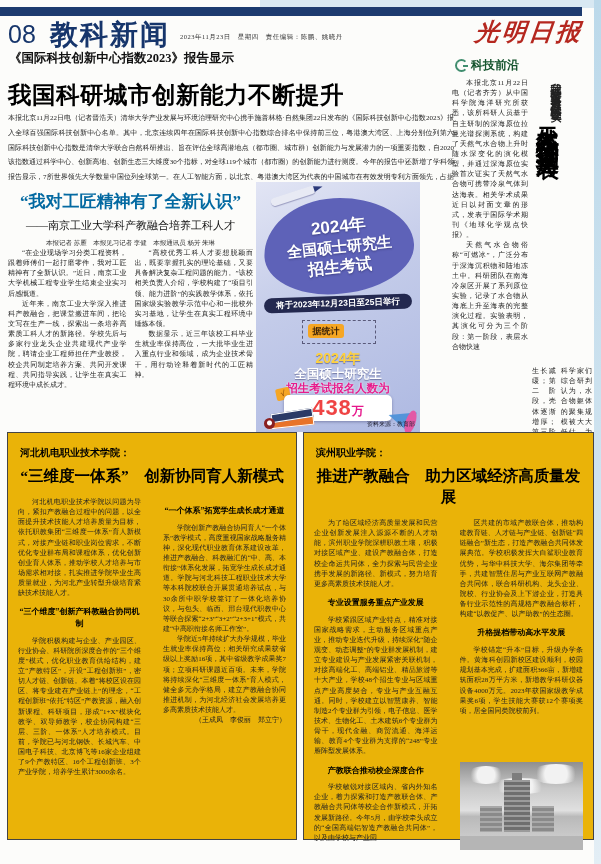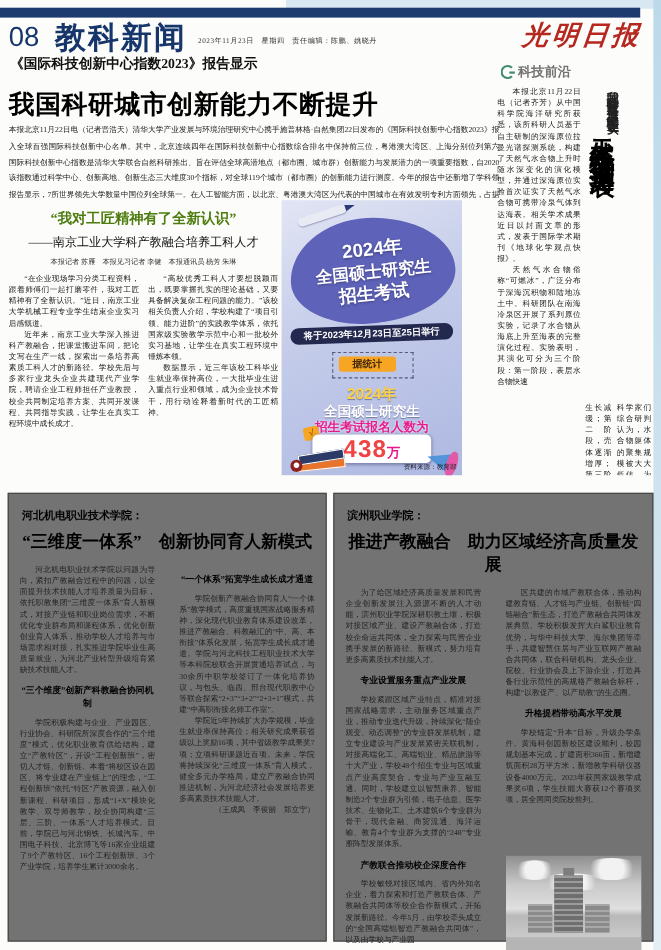--- a/index.html
+++ b/index.html
@@ -28,31 +28,31 @@
   .a1-body .col{flex:1;overflow:hidden;}
   .smalltext{font-size:7px;line-height:1.45;text-align:justify;color:#222;}
   .smalltext p{margin:0;text-indent:2em;}
 
   
   .frontier-logo{position:absolute;left:455px;top:57px;width:100px;height:16px;display:flex;
         align-items:center;gap:3px;}
   .g-icon{width:13px;height:13px;border:2.5px solid #3f8d6e;border-radius:50%;
         border-right-color:transparent;position:relative;box-sizing:border-box;}
   .g-icon::after{content:"";position:absolute;right:-2px;top:4px;width:5px;height:2.5px;background:#3f8d6e;}
-  .frontier-label{font-size:12px;font-weight:bold;color:#737373;font-family:"Liberation Sans",sans-serif;}
+  .frontier-label{font-size:12px;font-weight:bold;color:#14532d;font-family:"Liberation Sans",sans-serif;}
   .frontier-col1{position:absolute;left:452px;top:78px;width:76px;height:352px;overflow:hidden;}
   .vert-head{position:absolute;left:532px;top:74px;height:286px;writing-mode:vertical-rl;
         display:flex;align-items:flex-start;}
   .vert-kicker{font-size:11px;font-weight:bold;color:#222;letter-spacing:2px;margin-bottom:4px;}
   .vert-main{font-size:23px;font-weight:bold;color:#000;letter-spacing:3px;}
   .frontier-cont{position:absolute;left:532px;top:366px;width:60px;height:66px;display:flex;gap:5px;overflow:hidden;}
 
   
   .a2{position:absolute;left:8px;top:190px;width:245px;}
-  .a2-headline{font-size:13px;font-weight:bold;text-align:center;color:#4d7c0f;}
+  .a2-headline{font-size:17px;font-weight:bold;text-align:center;color:#0369a1;}
   .a2-sub{font-size:11px;font-weight:normal;text-align:center;margin-top:5px;color:#111;}
   .a2-byline{font-size:6.5px;text-align:center;margin-top:6px;color:#333;}
   .a2-body{position:absolute;left:8px;top:248px;width:245px;height:184px;display:flex;gap:8px;}
   .a2-body .col{flex:1;overflow:hidden;}
 
   
   .info{position:absolute;left:256px;top:182px;width:164px;height:250px;overflow:hidden;
         background:linear-gradient(155deg,#e2e5f4 0%,#c3cbe9 45%,#aeb9e2 100%);
         font-family:"Liberation Sans",sans-serif;}
   .pen{position:absolute;left:14px;top:10px;width:46px;height:8px;background:#e8eaf4;border-radius:4px;
@@ -63,21 +63,21 @@
         border-radius:48% 52% 55% 45% / 58% 52% 48% 42%;transform:rotate(-3deg);
         display:flex;flex-direction:column;justify-content:center;align-items:center;color:#fff;
         text-shadow:0 1px 2px rgba(0,0,40,.35);}
   .blob .l1{font-size:17px;font-weight:bold;transform:rotate(-3deg);}
   .blob .l2{font-size:15px;font-weight:bold;transform:rotate(-3deg);}
   .blob .l3{font-size:16px;font-weight:bold;transform:rotate(-3deg);}
   .banner{position:absolute;left:8px;top:114px;width:148px;height:15px;background:#23284f;
         border-radius:8px;color:#fff;font-size:8.5px;font-weight:bold;line-height:15px;
         text-align:center;transform:rotate(-2deg);}
   .dashbox{position:absolute;left:46px;top:138px;width:72px;height:22px;border:1px dashed #5a5a7a;}
-  .badge{position:absolute;left:52px;top:142px;width:52px;height:14px;background:#f6a623;
+  .badge{position:absolute;left:52px;top:142px;width:36px;height:14px;background:#f6a623;
         border-radius:3px;color:#40260a;font-size:9px;font-weight:bold;line-height:14px;text-align:center;}
   .sub1{position:absolute;left:0;top:168px;width:164px;text-align:center;font-size:14px;
         font-weight:bold;color:#ffd23f;text-shadow:0 1px 1px rgba(0,0,60,.4);}
   .sub2{position:absolute;left:0;top:184px;width:164px;text-align:center;font-size:12.5px;
         font-weight:bold;color:#fff;text-shadow:0 1px 1px rgba(0,0,60,.4);}
   .sub3{position:absolute;left:0;top:199px;width:164px;text-align:center;font-size:11.5px;
         font-weight:bold;color:#e61c8c;text-shadow:0 0 2px #fff;}
   .numbox{position:absolute;left:28px;top:213px;width:108px;height:26px;background:#fff;
         border-radius:5px;box-shadow:0 1px 3px rgba(40,40,90,.4);text-align:center;}
   .numbox .num{font-size:22px;font-weight:bold;color:#ef4444;line-height:26px;letter-spacing:1px;}
@@ -88,21 +88,21 @@
   .books .b1{position:absolute;left:0;top:8px;width:44px;height:7px;background:#e8732a;border:1px solid #fff;transform:rotate(-6deg);}
   .books .b2{position:absolute;left:3px;top:1px;width:40px;height:7px;background:#2b3a66;border:1px solid #fff;transform:rotate(-9deg);}
   .mega{position:absolute;right:6px;bottom:2px;width:0;height:0;border-top:11px solid transparent;
         border-bottom:11px solid transparent;border-right:26px solid #4a90d9;transform:rotate(18deg);opacity:.9;}
   .mega::after{content:"";position:absolute;left:18px;top:-12px;width:10px;height:24px;background:#e84fa0;border-radius:50%;}
   .emblem{position:absolute;left:8px;bottom:3px;width:11px;height:11px;border-radius:50%;
         background:radial-gradient(circle at 50% 45%,#fff 0 2px,#8a2020 3px);}
   .src{position:absolute;right:5px;bottom:3px;font-size:6px;color:#223;}
 
   
-  .box{position:absolute;top:448px;height:408px;border:1px solid #444;background:#737373;box-sizing:border-box;padding:9px 10px;}
+  .box{position:absolute;top:432px;height:408px;border:1px solid #444;background:#eab308;box-sizing:border-box;padding:9px 10px;}
   .box-left{left:7px;width:290px;}
   .box-right{left:303px;width:291px;}
   .org{font-size:10px;font-weight:bold;color:#000;margin:4px 0 2px 2px;}
   .box-head{font-size:15.5px;font-weight:bold;text-align:center;color:#000;margin:6px 0 10px;}
   .box-cols{display:flex;gap:22px;height:332px;}
   .box-cols .col{flex:1;overflow:hidden;position:relative;}
   .subhead{font-size:8px;font-weight:bold;text-align:center;margin:8px 0 6px;color:#000;}
   .byline-end{text-align:right;font-size:7px;margin-top:6px;text-indent:0 !important;}
 
   .photo{position:absolute;left:0;bottom:0;width:132px;height:88px;overflow:hidden;

